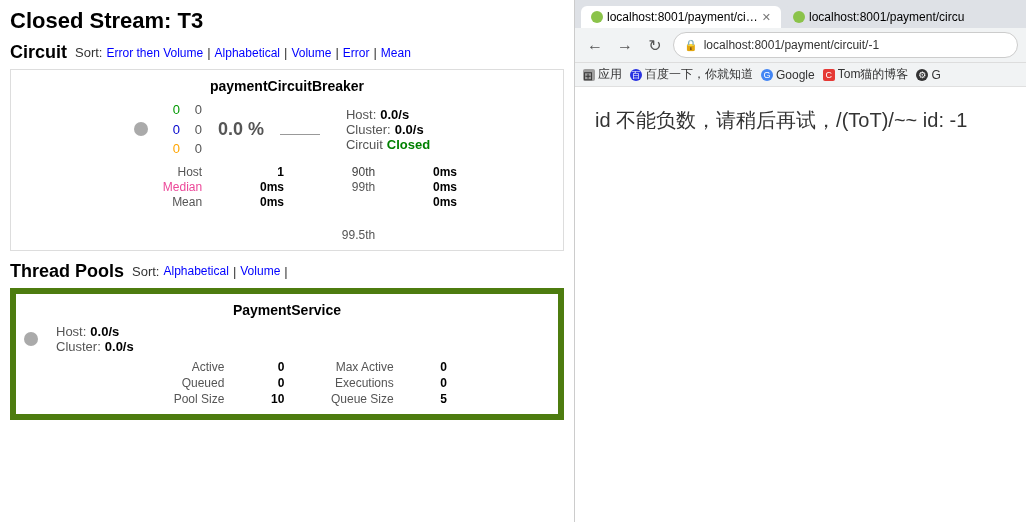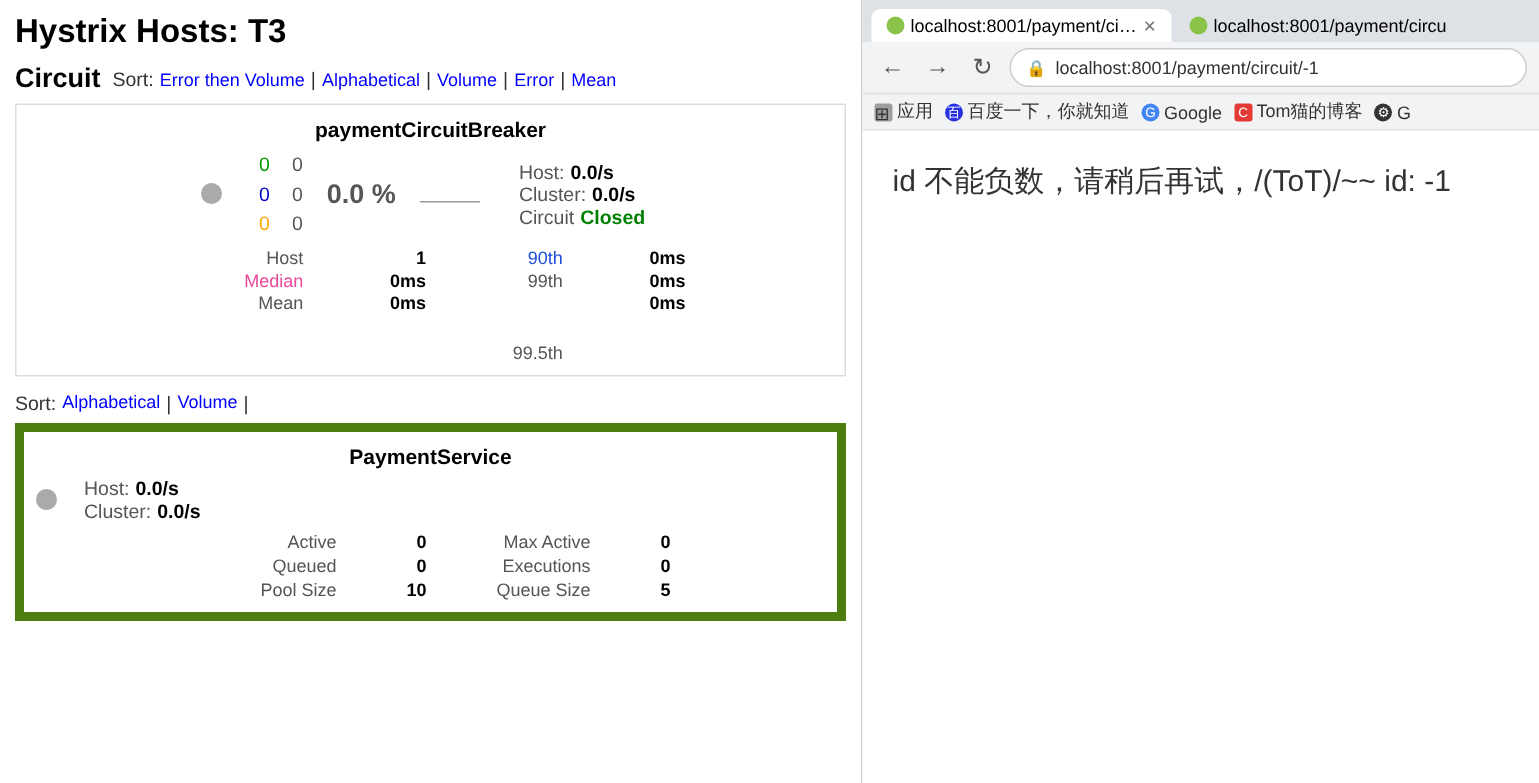--- a/index.html
+++ b/index.html
@@ -241,21 +241,21 @@
     .error-text {
       font-size: 20px;
       color: #333;
     }
   </style>
 </head>
 <body>
 
 <div id="left-panel">
 
-  <div class="app-title">Hystrix Hosts: T3</div>
+  <div class="app-title">Closed Stream: T3</div>
 
   <div class="section-header">
     <span class="section-title">Circuit</span>
     <span class="sort-label">Sort:</span>
     <a class="sort-link">Error then Volume</a>
     <span class="sort-sep">|</span>
     <a class="sort-link">Alphabetical</a>
     <span class="sort-sep">|</span>
     <a class="sort-link">Volume</a>
     <span class="sort-sep">|</span>
@@ -300,36 +300,37 @@
         <div style="display:flex; gap:4px; align-items:center;">
           <span style="color:#555;">Circuit</span>
           <span style="color:green; font-weight:bold;">Closed</span>
         </div>
       </div>
     </div>
 
     <div style="display:grid; grid-template-columns: auto auto auto auto; gap:1px 12px; font-size:12px; margin-top:6px; justify-items:end; max-width:340px; margin-left:auto; margin-right:auto;">
       <span style="color:#555;">Host</span>
       <span style="font-weight:bold;">1</span>
-      <span style="color:#1d4ed8;">90th</span>
+      <span style="color:#404040;">90th</span>
       <span style="font-weight:bold;">0ms</span>
 
       <span style="color:#ec4899;">Median</span>
       <span style="font-weight:bold;">0ms</span>
       <span style="color:#555;">99th</span>
       <span style="font-weight:bold;">0ms</span>
 
       <span style="color:#555;">Mean</span>
       <span style="font-weight:bold;">0ms</span>
       <span style="color:#555;margin-top:33px;">99.5th</span>
       <span style="font-weight:bold;">0ms</span>
     </div>
   </div>
 
   <div class="section-header" style="margin-top:4px;">
+    <span class="section-title">Thread Pools</span>
     <span class="sort-label">Sort:</span>
     <a class="sort-link">Alphabetical</a>
     <span class="sort-sep">|</span>
     <a class="sort-link">Volume</a>
     <span class="sort-sep">|</span>
   </div>
 
   <div class="thread-pool-card">
     <div class="thread-pool-title">PaymentService</div>
     <div style="display:flex; align-items:center; gap:8px;">

